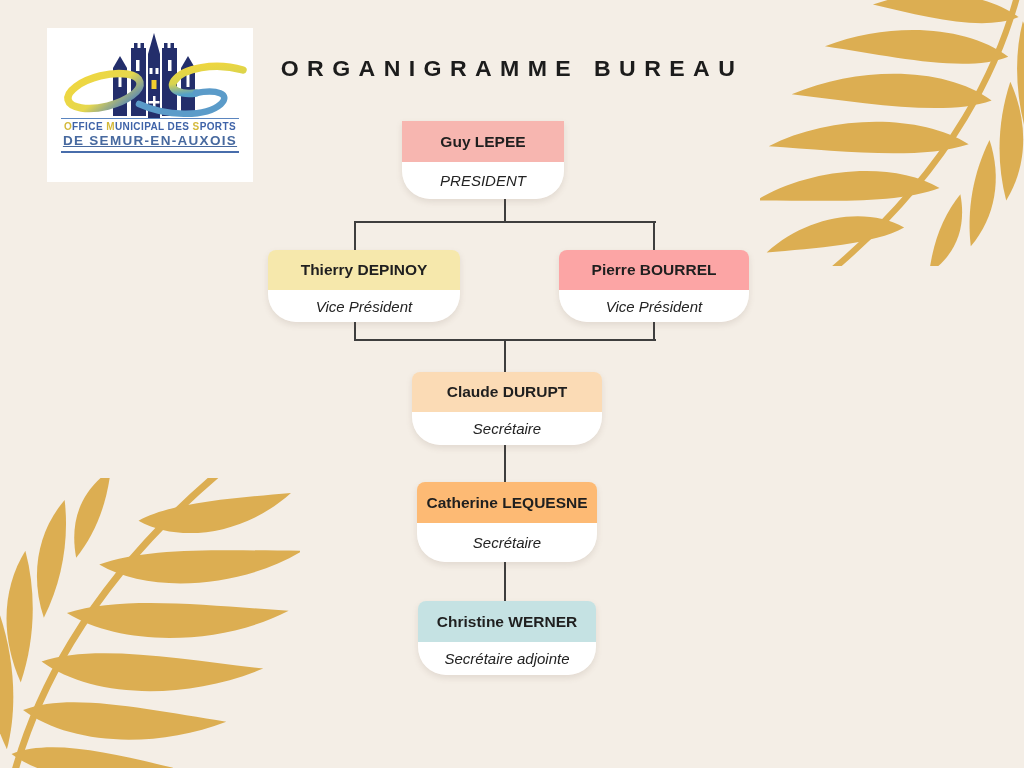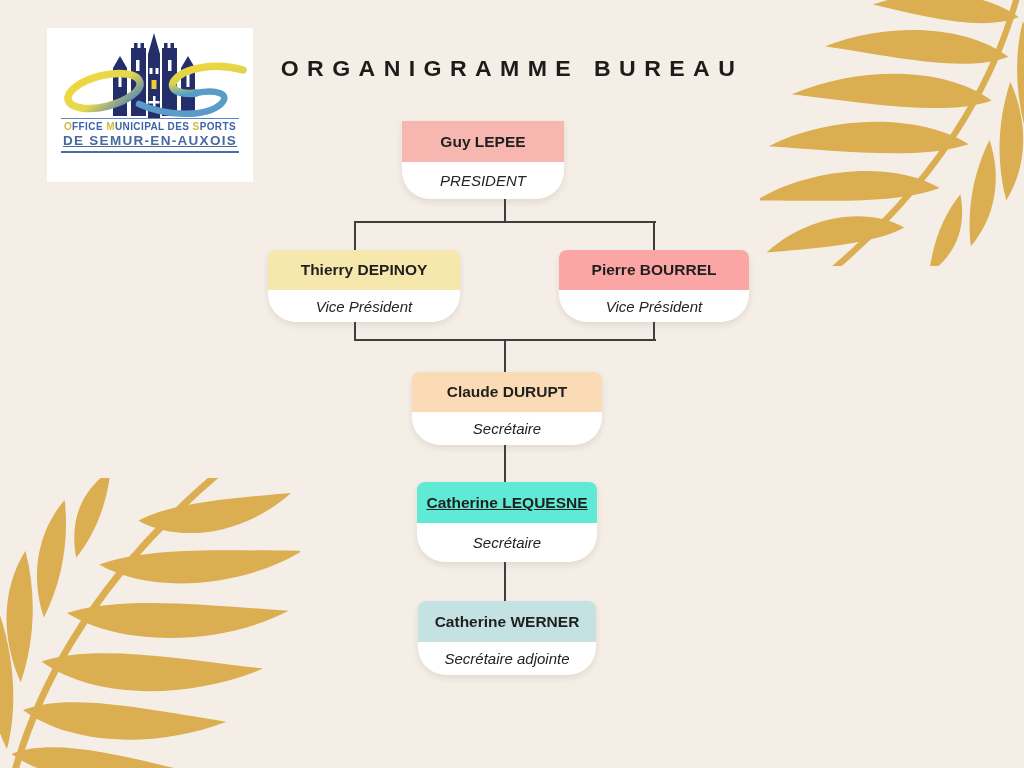--- a/index.html
+++ b/index.html
@@ -191,22 +191,22 @@
     <div class="hdr" style="background: #fca5a5;">Pierre BOURREL</div>
     <div class="body">Vice Président</div>
   </div>
 
   <div class="node n-treso">
     <div class="hdr" style="background: rgb(251, 219, 181);">Claude DURUPT</div>
     <div class="body">Secrétaire</div>
   </div>
 
   <div class="node n-secr">
-    <div class="hdr" style="background: #5eead4; text-decoration: underline;">Catherine LEQUESNE</div>
+    <div class="hdr" style="background: #fdba74;">Catherine LEQUESNE</div>
     <div class="body">Secrétaire</div>
   </div>
 
   <div class="node n-secr2">
-    <div class="hdr" style="background: rgb(197, 226, 227);">Catherine WERNER</div>
+    <div class="hdr" style="background: rgb(197, 226, 227);">Christine WERNER</div>
     <div class="body">Secrétaire adjointe</div>
   </div>
 
 </div>
 
 </body></html>

